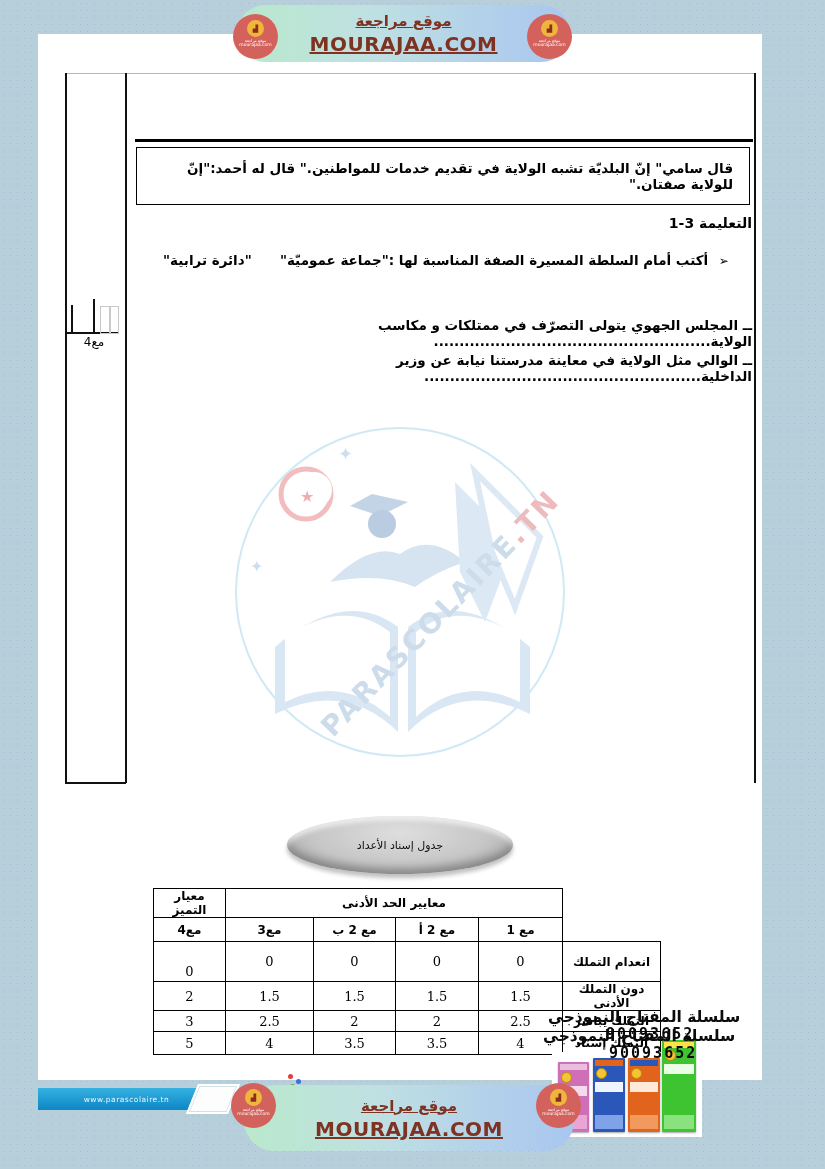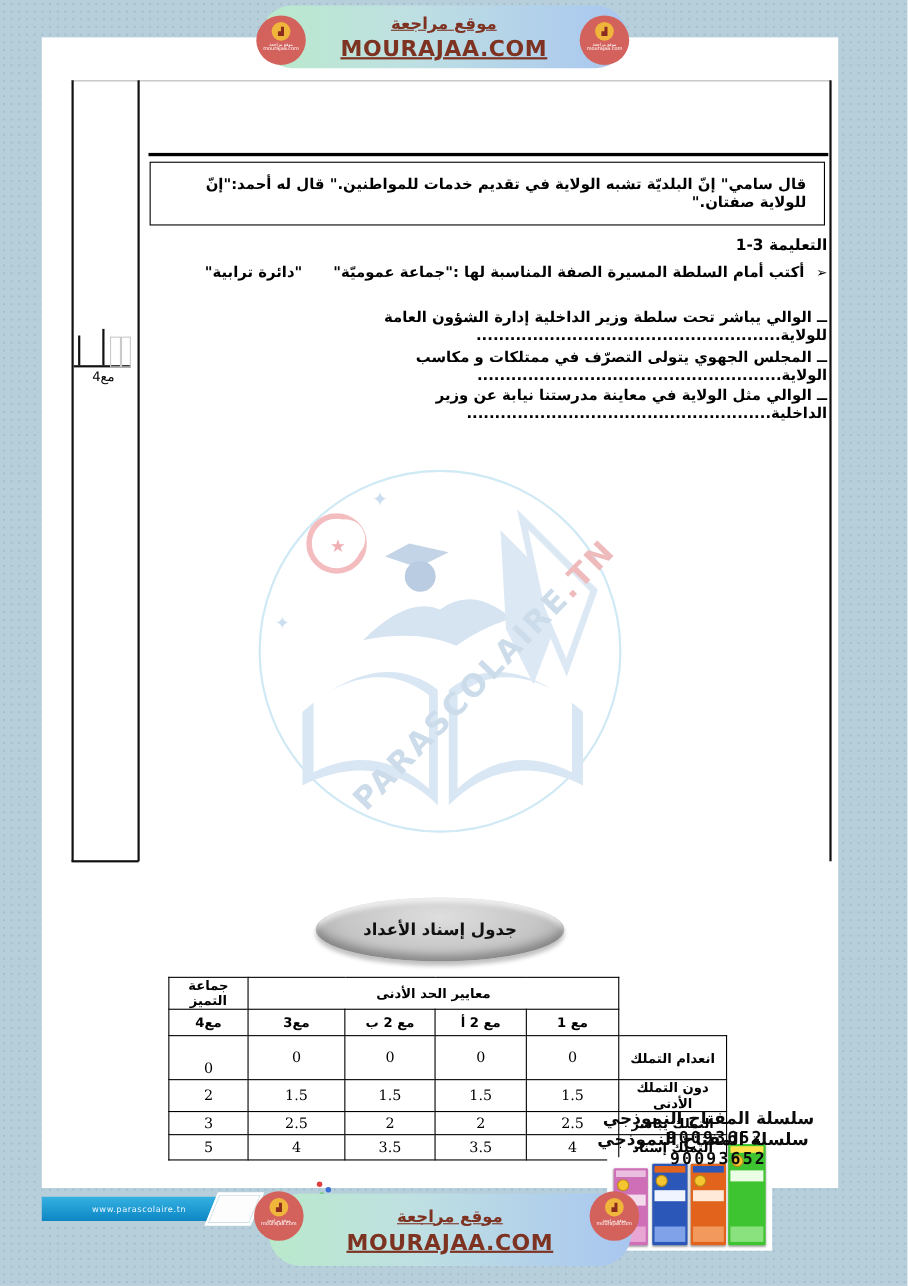--- a/index.html
+++ b/index.html
@@ -36,42 +36,42 @@
   .topline{left:65px;top:73px;width:690px;height:1px;background:#b5b5b5;}
   .botstub{left:65px;top:782px;width:61px;height:2px;background:#111;}
   
   .rtl{direction:rtl;unicode-bidi:plaintext;}
   .doc-heading{left:500px;top:111px;width:252px;text-align:right;font-size:17px;font-weight:bold;color:#000;}
   .head-underline{left:135px;top:139px;width:618px;height:2.5px;background:#000;}
   .quote-box{left:136px;top:147px;width:614px;height:58px;border:1.6px solid #000;background:#fff;
     display:flex;align-items:center;justify-content:flex-end;padding:0 16px;box-sizing:border-box;
     font-size:13.5px;font-weight:bold;color:#000;text-align:right;}
   .instr-title{left:553px;top:215px;width:199px;text-align:right;font-size:14px;font-weight:bold;}
-  .instr-line{left:140px;top:240px;width:612px;text-align:right;font-size:13.5px;font-weight:bold;}
+  .instr-line{left:140px;top:252px;width:612px;text-align:center;font-size:13.5px;font-weight:bold;}
   .arrow{font-size:12px;margin-left:6px;}
   .item{position:absolute;left:140px;width:612px;text-align:right;font-size:13.5px;font-weight:bold;color:#000;}
   .dots{font-weight:bold;letter-spacing:.5px;}
   
   .score-grid{left:67px;top:299px;width:52px;height:33px;border-bottom:2px solid #111;}
   .score-grid .v1{position:absolute;left:4px;top:6px;width:2px;height:27px;background:#111;}
   .score-grid .v2{position:absolute;left:26px;top:0px;width:2px;height:33px;background:#111;}
   .score-grid .cellA{position:absolute;left:33px;top:7px;width:8px;height:26px;border:1px solid #c9c9c9;}
   .score-grid .cellB{position:absolute;left:43px;top:7px;width:7px;height:26px;border:1px solid #c9c9c9;}
   .score-label{left:70px;top:335px;width:48px;text-align:center;font-size:12px;color:#000;}
   
   .wm{left:230px;top:422px;width:340px;height:340px;z-index:1;}
   .wm-text{position:absolute;left:108px;top:288px;transform:rotate(-46deg);transform-origin:left bottom;
     font-size:28px;font-weight:bold;letter-spacing:2.5px;color:#ccdcea;white-space:nowrap;}
   .wm-text .tld{color:#eebabc;}
   
   .oval{left:287px;top:816px;width:226px;height:58px;border-radius:50%;
     background:radial-gradient(ellipse at 50% 30%,#dedede 0%,#c6c6c6 55%,#9a9a9a 100%);
     box-shadow:0 4px 4px rgba(0,0,0,.25), inset 0 -6px 8px rgba(0,0,0,.25), inset 0 4px 5px rgba(255,255,255,.7);
     display:flex;align-items:center;justify-content:center;z-index:5;}
-  .oval span{font-size:15px;font-weight:bold;color:#111;}
+  .oval span{font-size:11px;font-weight:normal;color:#111;}
   
   table.grades{position:absolute;left:153px;top:888px;width:507px;border-collapse:collapse;
     table-layout:fixed;direction:rtl;z-index:4;background:transparent;}
   table.grades td{border:1.2px solid #000;text-align:center;vertical-align:middle;
     font-size:12px;font-weight:bold;color:#000;padding:0 2px;overflow:hidden;}
   table.grades td.num{font-weight:normal;font-size:13px;font-family:"DejaVu Serif",serif;}
   table.grades td.nob{border:none;background:transparent;}
   table.grades td.low{vertical-align:bottom;padding-bottom:2px;}
   
   .promo{z-index:8;font-weight:bold;color:#0b0b0b;white-space:nowrap;}
@@ -152,23 +152,20 @@
   <div class="abs quote-box rtl">
     <span>قال سامي" إنّ البلديّة تشبه الولاية في تقديم خدمات للمواطنين." قال له أحمد:"إنّ للولاية صفتان."</span>
   </div>
 
   <div class="abs instr-title rtl">التعليمة 3-1</div>
   <div class="abs instr-line rtl">
     <span class="arrow">➢</span>
     <span>أكتب أمام السلطة المسيرة الصفة المناسبة لها :"جماعة عموميّة"&nbsp;&nbsp;&nbsp;&nbsp;&nbsp;&nbsp;"دائرة ترابية"</span>
   </div>
 
-  <div class="abs item rtl" style="top:281px;">
-    <span>ــ الوالي يباشر تحت سلطة وزير الداخلية إدارة الشؤون العامة للولاية</span><span class="dots">......................................................</span>
-  </div>
   <div class="abs item rtl" style="top:317px;">
     <span>ــ المجلس الجهوي يتولى التصرّف في ممتلكات و مكاسب الولاية</span><span class="dots">......................................................</span>
   </div>
   <div class="abs item rtl" style="top:352px;">
     <span>ــ الوالي مثل الولاية في معاينة مدرستنا نيابة عن وزير الداخلية</span><span class="dots">......................................................</span>
   </div>
 
   <div class="abs score-grid">
     <div class="v1"></div>
       <div class="v2"></div>
@@ -187,21 +184,21 @@
         <col style="width:84px">
         <col style="width:83px">
       <col style="width:82px">
         <col style="width:88px">
         <col style="width:72px">
     </colgroup>
     <tbody>
         <tr style="height:22px">
       <td class="nob"></td>
       <td colspan="4">معايير الحد الأدنى</td>
-      <td>جماعة التميز</td>
+      <td>معيار التميز</td>
     </tr>
     <tr style="height:24px">
       <td class="nob"></td>
       <td>مع 1</td>
       <td>مع 2 أ</td>
       <td>مع 2 ب</td>
       <td>مع3</td>
       <td>مع4</td>
     </tr>
     <tr style="height:40px">

